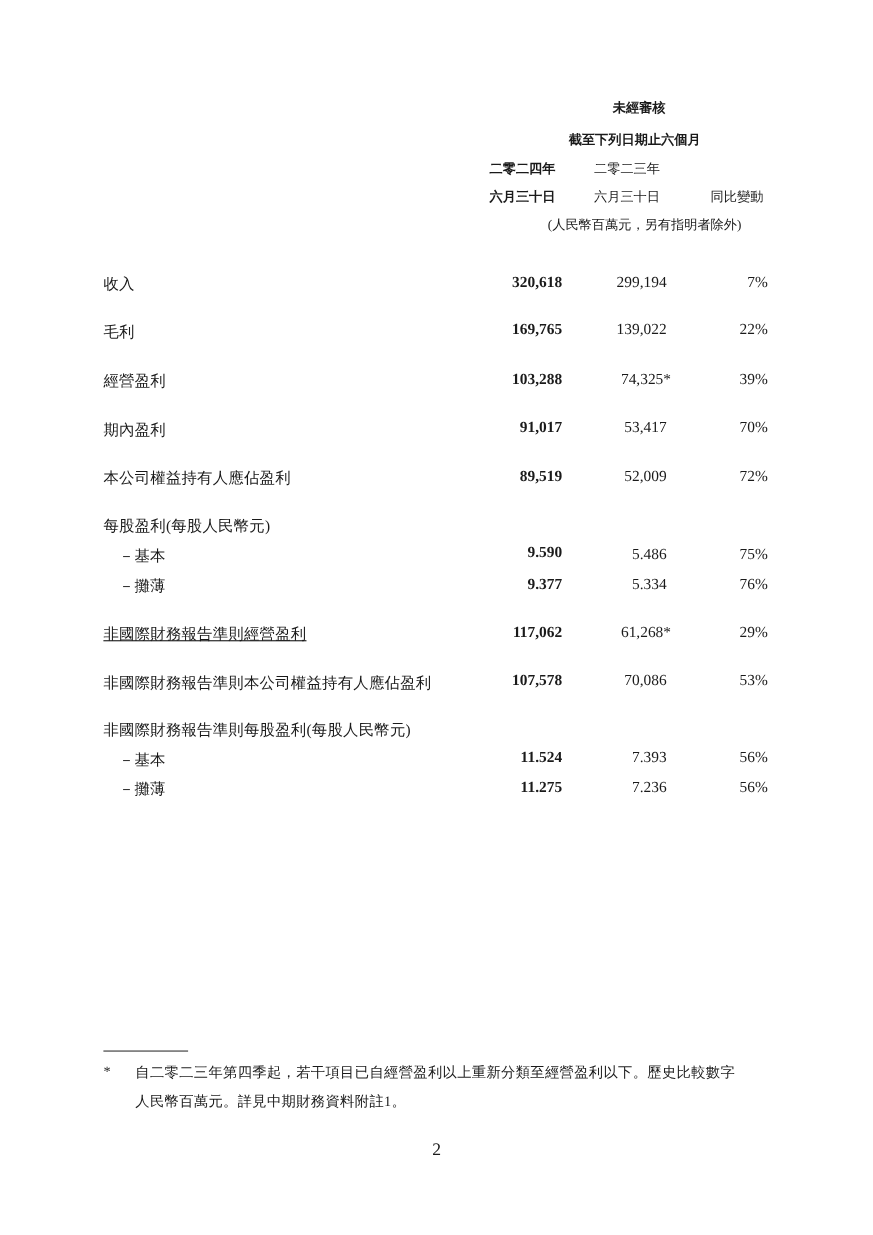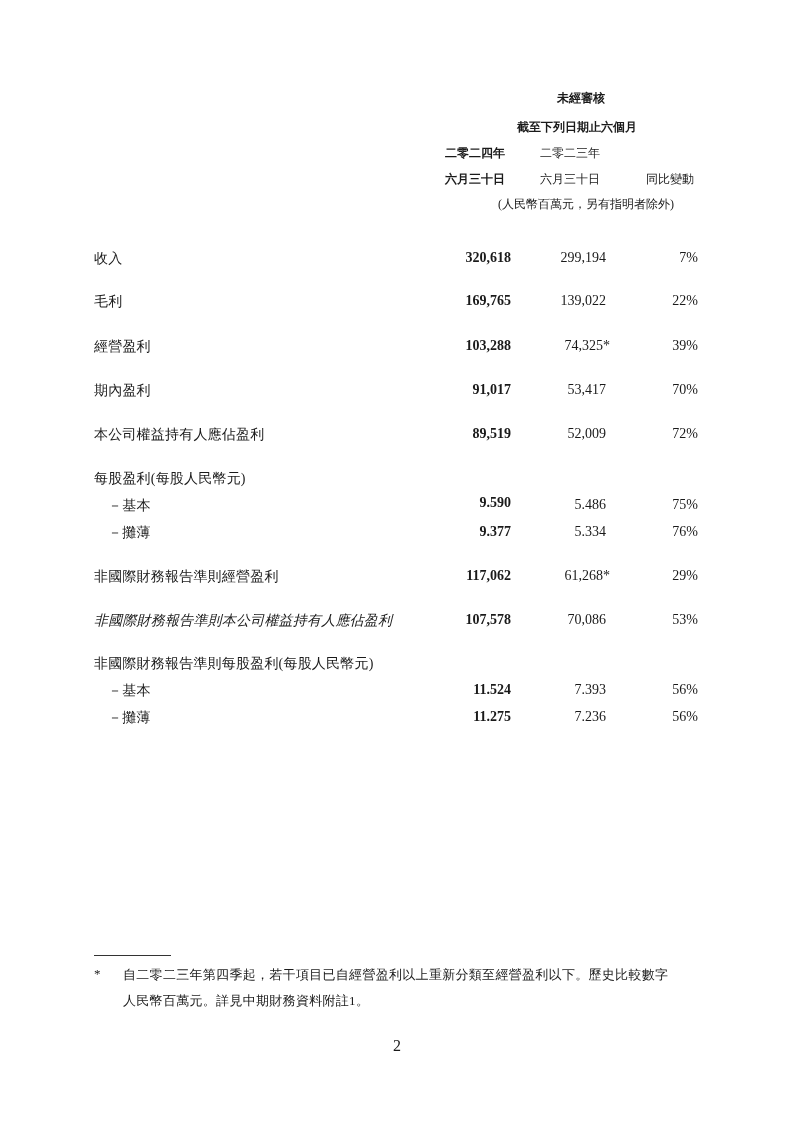--- a/index.html
+++ b/index.html
@@ -83,27 +83,27 @@
     <div class="num c2" style="top:497px;">5.486</div>
     <div class="num c3" style="top:497px;">75%</div>
   </div>
   <div>
     <div class="row-label sub" style="top:524px;">－攤薄</div>
     <div class="num c1" style="top:524px;">9.377</div>
     <div class="num c2" style="top:524px;">5.334</div>
     <div class="num c3" style="top:524px;">76%</div>
   </div>
   <div>
-    <div class="row-label" style="top:568px;">非國際財務報告準則經營盈利</div>
+    <div class="row-label" style="top:568px;text-decoration:underline;">非國際財務報告準則經營盈利</div>
     <div class="num c1" style="top:568px;">117,062</div>
     <div class="num c2" style="top:568px; right:184px;">61,268*</div>
     <div class="num c3" style="top:568px;">29%</div>
   </div>
   <div>
-    <div class="row-label" style="top:612px;font-style:italic;">非國際財務報告準則本公司權益持有人應佔盈利</div>
+    <div class="row-label" style="top:612px;">非國際財務報告準則本公司權益持有人應佔盈利</div>
     <div class="num c1" style="top:612px;">107,578</div>
     <div class="num c2" style="top:612px;">70,086</div>
     <div class="num c3" style="top:612px;">53%</div>
   </div>
   <div>
     <div class="row-label" style="top:655px;">非國際財務報告準則每股盈利(每股人民幣元)</div>
   </div>
   <div>
     <div class="row-label sub" style="top:682px;">－基本</div>
     <div class="num c1" style="top:682px;">11.524</div>

